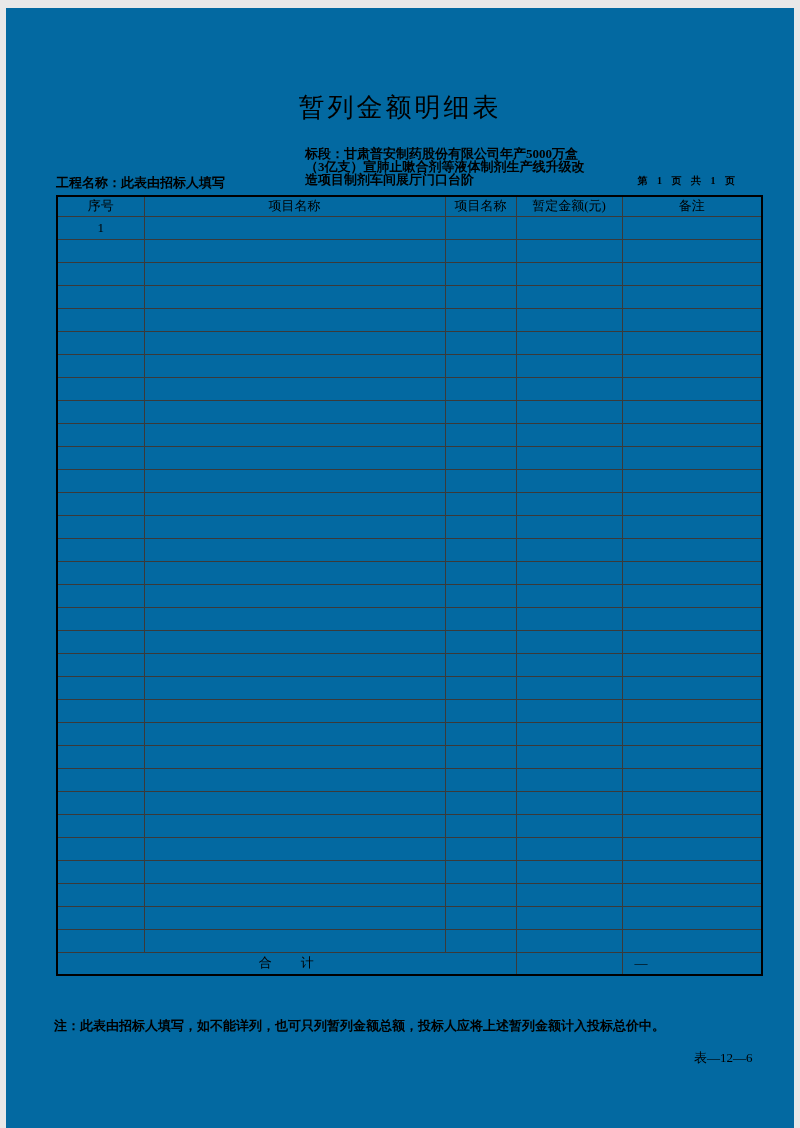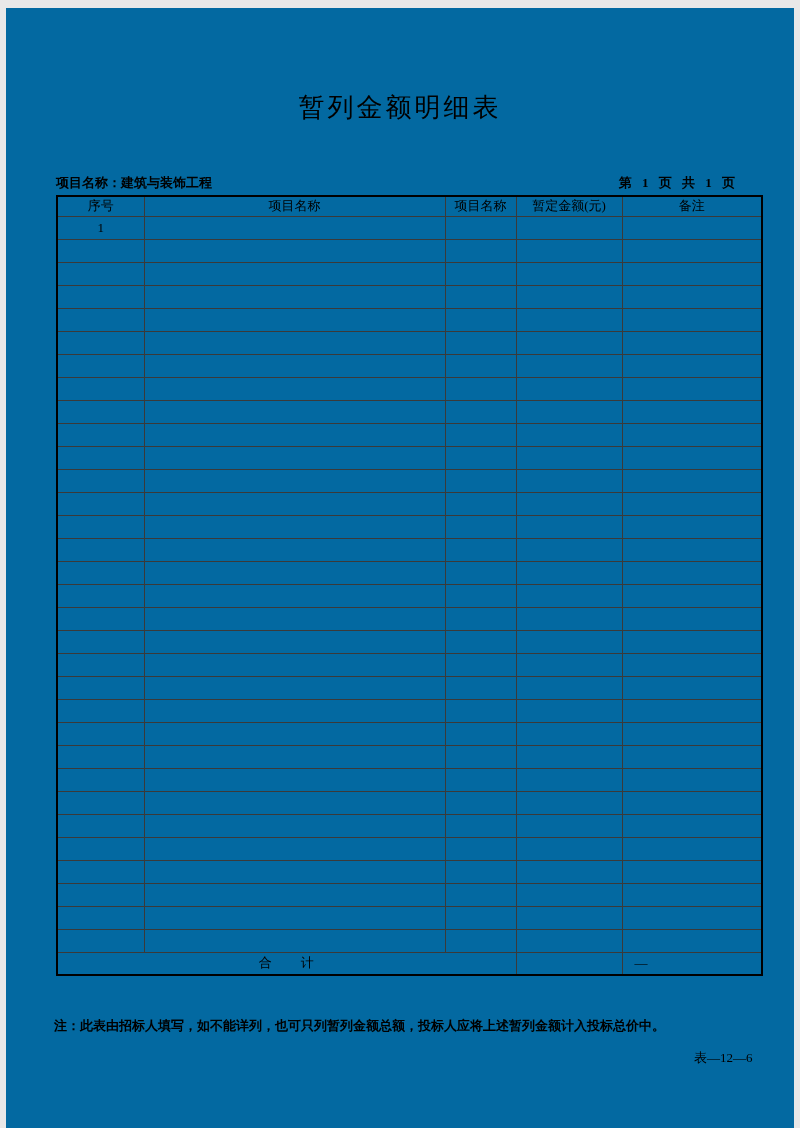--- a/index.html
+++ b/index.html
@@ -39,21 +39,21 @@
     left: 50px;
     top: 166px;
     font-size: 13px;
     font-weight: 700;
     white-space: nowrap;
   }
   .page-indicator {
     position: absolute;
     right: 59px;
     top: 166px;
-    font-size: 13px;
+    font-size: 10px;
     font-weight: 700;
     word-spacing: 7px;
     white-space: nowrap;
   }
   table.main-table {
     position: absolute;
     left: 50px;
     top: 187px;
     width: 705px;
     border-collapse: collapse;
@@ -101,22 +101,27 @@
     white-space: nowrap;
   }
 </style>
 </head>
 <body>
 
 <div class="page">
 
   <div class="doc-title">暂列金额明细表</div>
 
-
-  <div class="project-name">项目名称：建筑与装饰工程</div>
+  <div class="section-block">
+    <div>标段：甘肃普安制药股份有限公司年产5000万盒</div>
+    <div>（3亿支）宣肺止嗽合剂等液体制剂生产线升级改</div>
+    <div>造项目制剂车间展厅门口台阶</div>
+  </div>
+
+  <div class="project-name">工程名称：此表由招标人填写</div>
 
   <div class="page-indicator">第 1 页 共 1 页</div>
 
   <table class="main-table">
     <colgroup>
       <col class="col-seq">
       <col class="col-name">
       <col class="col-unit">
       <col class="col-amount">
       <col class="col-remark">

